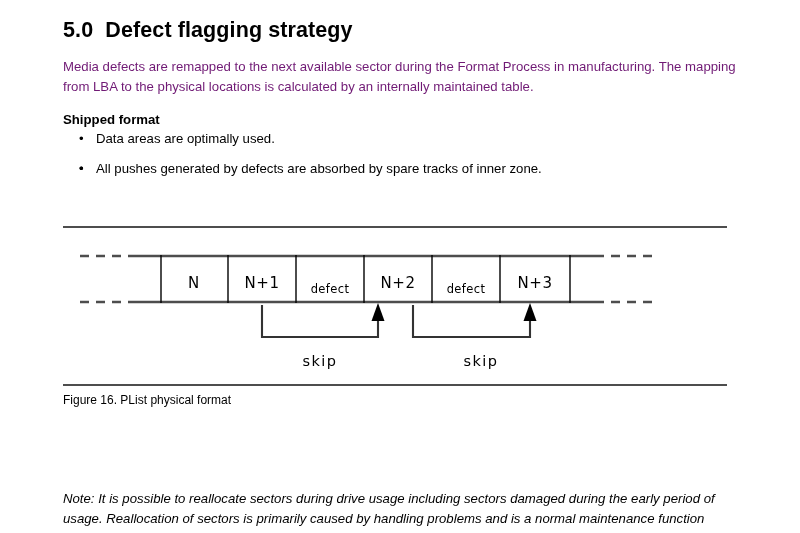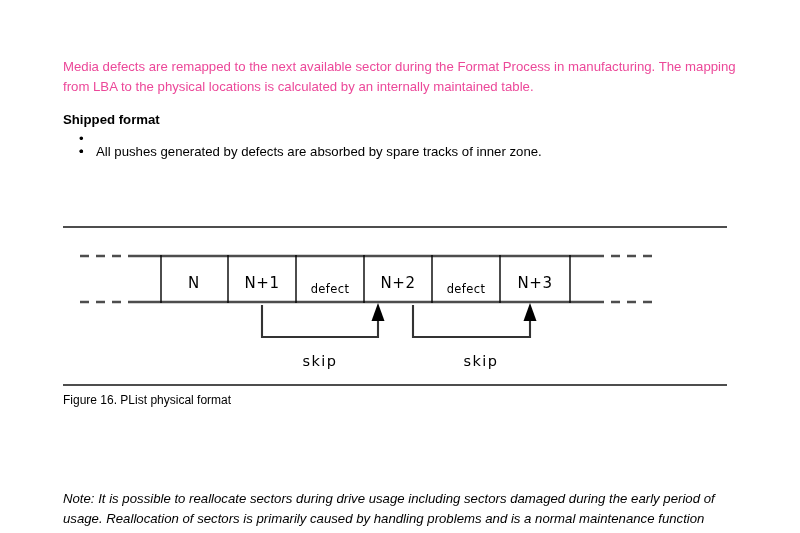--- a/index.html
+++ b/index.html
@@ -34,21 +34,21 @@
     font-weight: bold;
     letter-spacing: 0.1px;
     white-space: pre;
   }
 
   
   .para {
     position: absolute;
     font-size: 13.2px;
     line-height: 20px;
-    color: #ec4899;
+    color: #701a75;
   }
   #intro-paragraph {
     left: 63px;
     top: 44px;
     width: 680px;
   }
   .subhead {
     position: absolute;
     left: 63px;
     top: 101px;
@@ -134,28 +134,30 @@
     font-size: 14.5px;
     fill: #000;
     letter-spacing: 1.4px;
   }
 </style>
 </head>
 <body>
 
 <div class="page">
 
+  <h1 class="heading">5.0  Defect flagging strategy</h1>
 
   <p class="para" id="intro-paragraph">Media defects are remapped to the next available sector during the Format Process in manufacturing. The mapping from LBA to the physical locations is calculated by an internally maintained table.</p>
 
   <h2 class="subhead">Shipped format</h2>
 
   <ul class="bullets">
     <li>
       <span class="bullet-dot">•</span>
+      <span>Data areas are optimally used.</span>
     </li>
     <li>
       <span class="bullet-dot">•</span>
     </li>
     <li>
       <span class="bullet-dot">•</span>
       <span>All pushes generated by defects are absorbed by spare tracks of inner zone.</span>
     </li>
   </ul>
 

